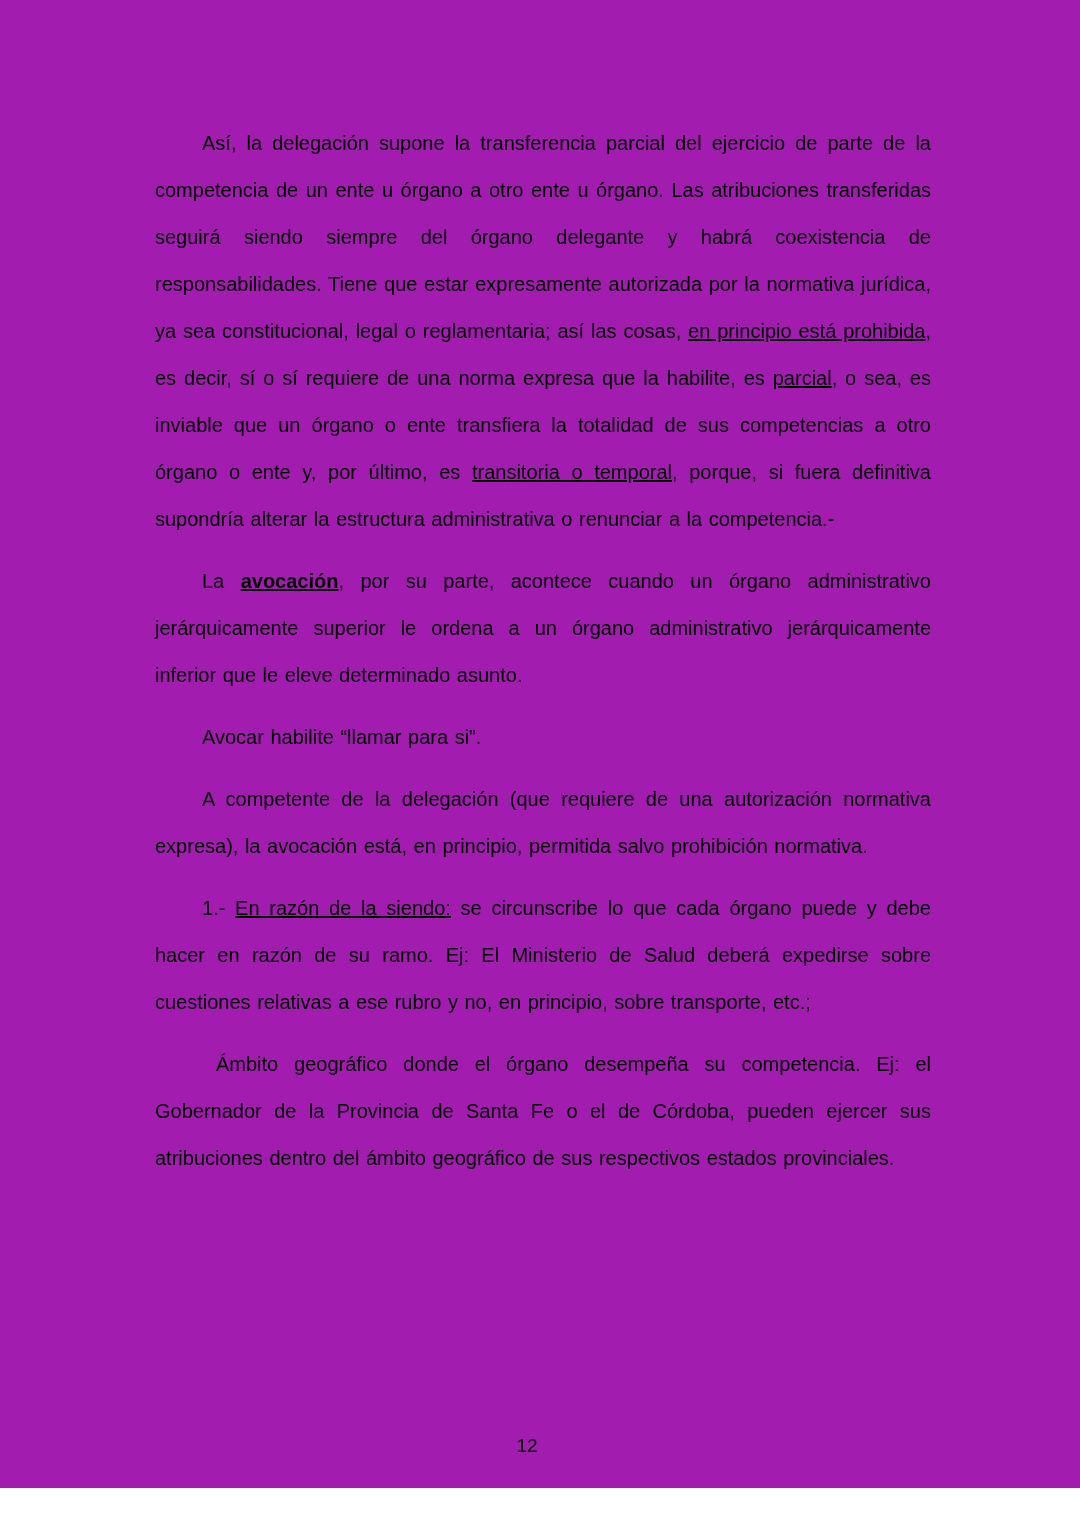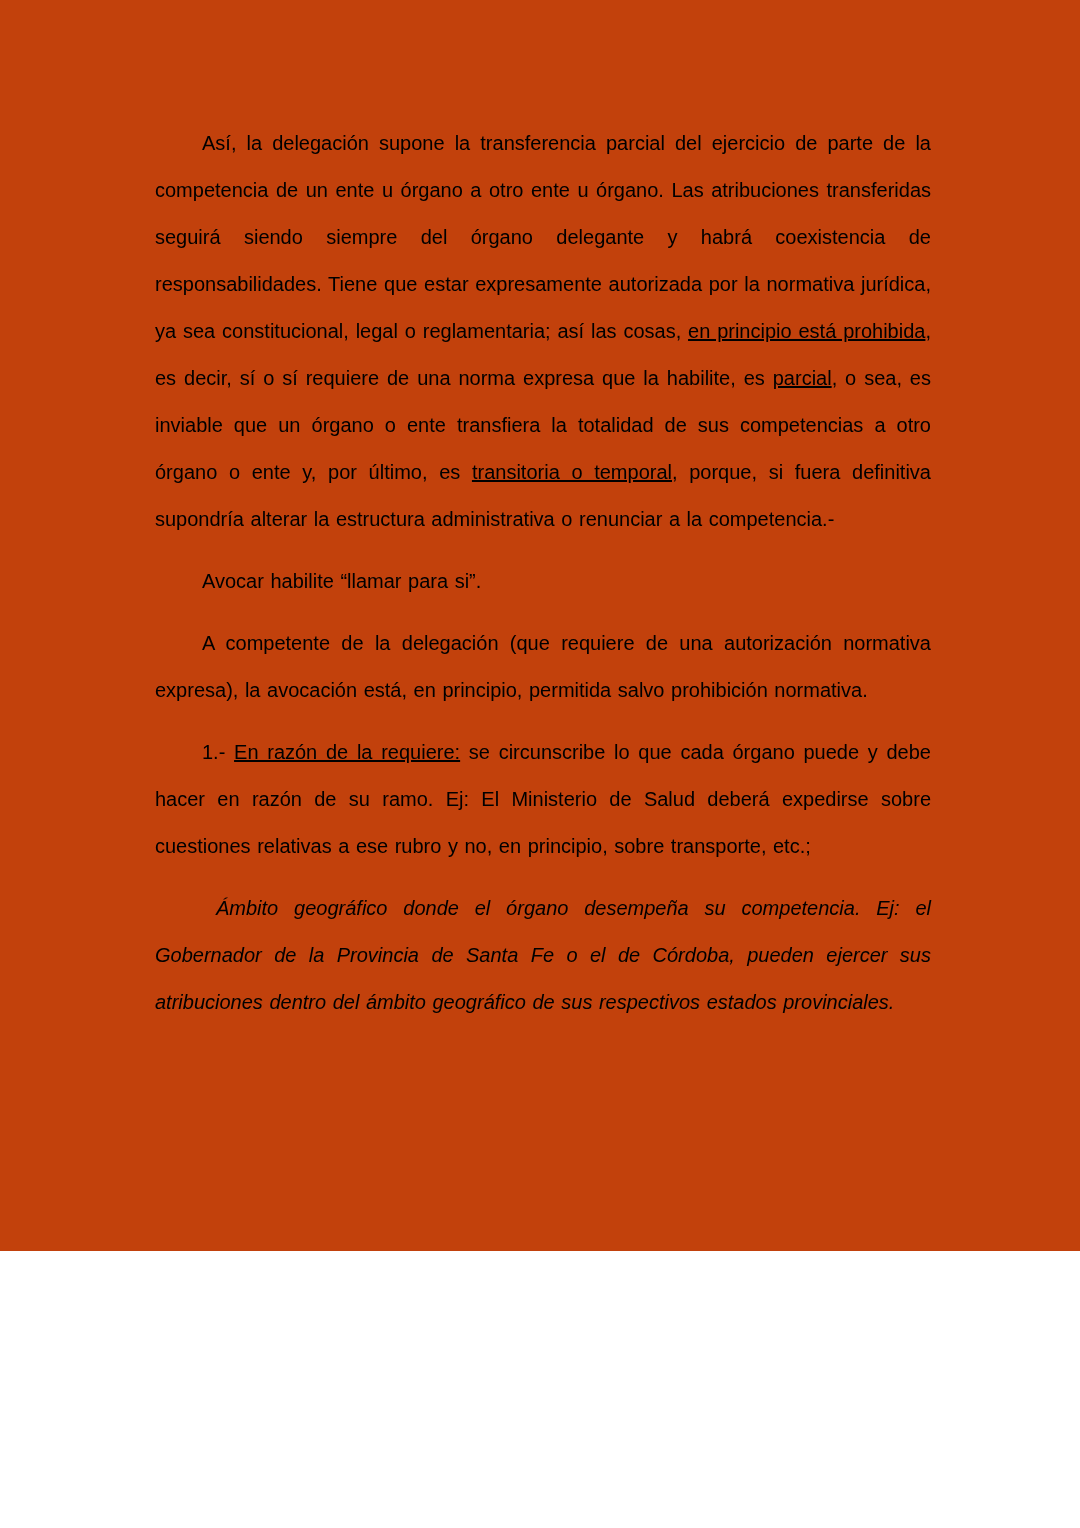--- a/index.html
+++ b/index.html
@@ -3,60 +3,61 @@
 <meta charset="utf-8">
 <style>
   html, body {
     margin: 0;
     padding: 0;
     background: #ffffff;
   }
   .page {
     position: relative;
     width: 1080px;
-    height: 1251px;
-    background: #c2410c;
+    height: 1488px;
+    background: #a21caf;
     font-family: "Liberation Sans", sans-serif;
     color: #000000;
     overflow: hidden;
   }
   .content {
     position: absolute;
     left: 155px;
     top: 120px;
     width: 776px;
   }
   p.para {
     margin: 0 0 15px 0;
     font-size: 20px;
     line-height: 47px;
     text-align: justify;
     text-indent: 47px;
     word-spacing: 1px;
   }
   p.para.indent-large {
     text-indent: 61px;
-    font-style: italic;
   }
   .bold { font-weight: bold; }
   .underline { text-decoration: underline; }
   .page-number {
     position: absolute;
     top: 1434px;
     left: 0;
     width: 1054px;
     text-align: center;
     font-size: 19px;
     line-height: 24px;
   }
 </style>
 </head>
 <body>
 
 <div class="page">
   <div class="content">
       <p class="para"><span>Así, la delegación supone la transferencia parcial del ejercicio de parte de la competencia de un ente u órgano a otro ente u órgano. Las atribuciones transferidas seguirá siendo siempre del órgano delegante y habrá coexistencia de responsabilidades. Tiene que estar expresamente autorizada por la normativa jurídica, ya sea constitucional, legal o reglamentaria; así las cosas, </span><span class="underline">en principio está prohibida</span><span>, es decir, sí o sí requiere de una norma expresa que la habilite, es </span><span class="underline">parcial</span><span>, o sea, es inviable que un órgano o ente transfiera la totalidad de sus competencias a otro órgano o ente y, por último, es </span><span class="underline">transitoria o temporal</span><span>, porque, si fuera definitiva supondría alterar la estructura administrativa o renunciar a la competencia.-</span></p>
+      <p class="para"><span>La </span><span class="bold underline">avocación</span><span>, por su parte, acontece cuando un órgano administrativo jerárquicamente superior le ordena a un órgano administrativo jerárquicamente inferior que le eleve determinado asunto.</span></p>
       <p class="para"><span>Avocar habilite “llamar para si”.</span></p>
       <p class="para"><span>A competente de la delegación (que requiere de una autorización normativa expresa), la avocación está, en principio, permitida salvo prohibición normativa.</span></p>
-      <p class="para"><span>1.- </span><span class="underline">En razón de la requiere:</span><span> se circunscribe lo que cada órgano puede y debe hacer en razón de su ramo. Ej: El Ministerio de Salud deberá expedirse sobre cuestiones relativas a ese rubro y no, en principio, sobre transporte, etc.;</span></p>
+      <p class="para"><span>1.- </span><span class="underline">En razón de la siendo:</span><span> se circunscribe lo que cada órgano puede y debe hacer en razón de su ramo. Ej: El Ministerio de Salud deberá expedirse sobre cuestiones relativas a ese rubro y no, en principio, sobre transporte, etc.;</span></p>
       <p class="para indent-large"><span>Ámbito geográfico donde el órgano desempeña su competencia. Ej: el Gobernador de la Provincia de Santa Fe o el de Córdoba, pueden ejercer sus atribuciones dentro del ámbito geográfico de sus respectivos estados provinciales.</span></p>
     </div>
+  <div class="page-number">12</div>
 </div>
 
 </body></html>

